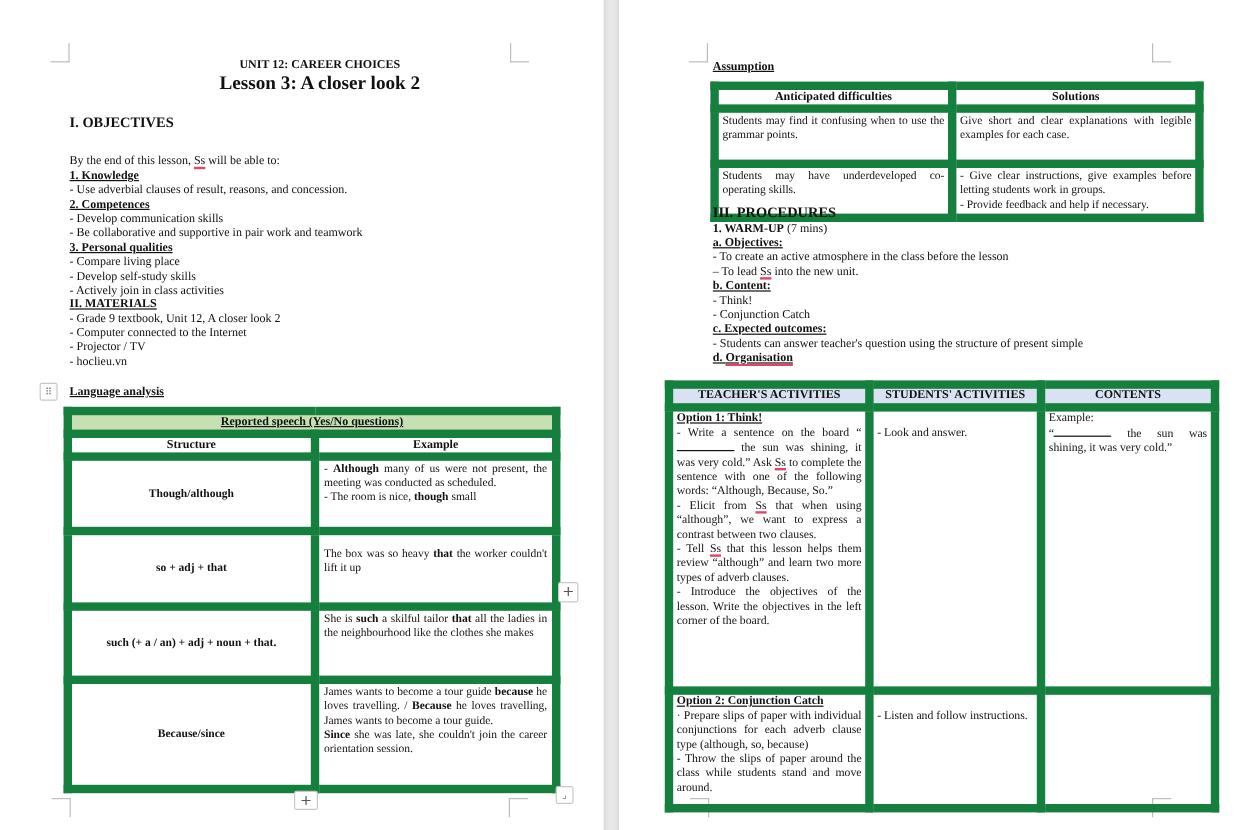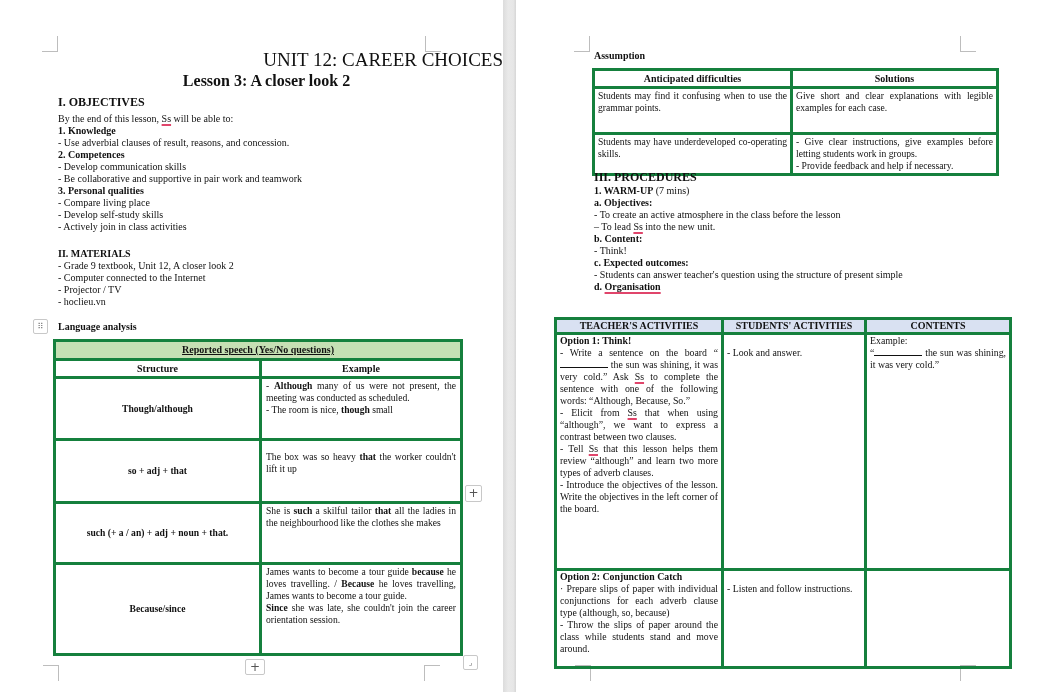--- a/index.html
+++ b/index.html
@@ -11,30 +11,30 @@
   #gap { position: absolute; left: 503px; top: 0; width: 13px; height: 692px; background: linear-gradient(to right, #dcdcdc, #e9e9e9 40%, #e6e6e6 80%, #d6d6d6); }
 
   .corner { position: absolute; width: 16px; height: 16px; border-color: #bdbdbd; border-style: solid; border-width: 0; }
   .c-tl { border-right-width: 1px; border-bottom-width: 1px; }
   .c-tr { border-left-width: 1px; border-bottom-width: 1px; }
   .c-bl { border-right-width: 1px; border-top-width: 1px; }
   .c-br { border-left-width: 1px; border-top-width: 1px; }
 
   .abs { position: absolute; }
   .t { font-size: 10px; line-height: 12px; white-space: nowrap; }
-  .b { font-weight: bold; }
+  .b { font-weight: bold; text-decoration: underline; }
   .i { }
   .ss { text-decoration: underline; text-decoration-color: #e0456b; text-decoration-thickness: 1.5px; text-underline-offset: 2px; }
 
-  .title { font-size: 19px; font-weight: normal; text-align: right; width: 100%; }
+  .title { font-size: 10px; font-weight: bold; text-align: center; width: 100%; }
   .subtitle { font-size: 16px; font-weight: bold; text-align: center; width: 100%; }
   .h1 { font-size: 12px; font-weight: bold; }
 
   table { border-collapse: collapse; table-layout: fixed; }
-  td, th { border: 3px solid #15803d; font-size: 9.6px; line-height: 12px; vertical-align: top; font-family: "Liberation Serif", serif; }
+  td, th { border: 7px solid #15803d; font-size: 9.6px; line-height: 12px; vertical-align: top; font-family: "Liberation Serif", serif; }
   .lang th { background: #c6e0b4; font-weight: bold; text-align: center; height: 19px; vertical-align: middle; font-size: 10px; text-decoration: underline; }
   .lang .colh td { font-weight: bold; text-align: center; height: 18px; vertical-align: middle; font-size: 10px; }
   .lang td.struct { text-align: center; vertical-align: middle; font-weight: bold; }
   .lang td.ex { padding: 1px 4px; text-align: justify; }
 
   .assume th { font-weight: bold; text-align: center; font-size: 10px; height: 18px; vertical-align: middle; }
   .assume td { padding: 1px 3px; text-align: justify; }
 
   .proc th { background: #d9e1f2; font-weight: bold; text-align: center; font-size: 10px; height: 14px; line-height: 12px; vertical-align: middle; }
   .proc td { padding: 0 3px; text-align: justify; line-height: 12px; font-size: 9.8px; }
@@ -53,21 +53,21 @@
   <div class="corner c-bl" style="left:43px;top:665px;"></div>
   <div class="corner c-br" style="left:424px;top:665px;"></div>
 
   <div class="abs" style="left:0;width:503px;top:49px;">
     <div class="title" style="padding-left:30px;">UNIT 12: CAREER CHOICES</div>
     <div class="subtitle" style="padding-left:30px;margin-top:1px;">Lesson 3: A closer look 2</div>
   </div>
 
   <div class="abs" style="left:58px;top:95px;">
     <div class="h1">I. OBJECTIVES</div>
-    <div class="t" style="margin-top:3px;"><span>By the end of this lesson, </span><span class="ss">Ss</span><span> will be able to:</span></div>
+    <div class="t" style="margin-top:19px;"><span>By the end of this lesson, </span><span class="ss">Ss</span><span> will be able to:</span></div>
     <div class="t b">1. Knowledge</div>
     <div class="t">- Use adverbial clauses of result, reasons, and concession.</div>
     <div class="t b">2. Competences</div>
     <div class="t">- Develop communication skills</div>
     <div class="t">- Be collaborative and supportive in pair work and teamwork</div>
     <div class="t b">3. Personal qualities</div>
     <div class="t">- Compare living place</div>
     <div class="t">- Develop self-study skills</div>
     <div class="t">- Actively join in class activities</div>
   </div>
@@ -161,20 +161,21 @@
     </table>
 
   <div class="abs" style="left:78px;top:170px;">
     <div class="h1">III. PROCEDURES</div>
     <div class="t"><b>1. WARM-UP</b><span> (7 mins)</span></div>
     <div class="t b">a. Objectives:</div>
     <div class="t">- To create an active atmosphere in the class before the lesson</div>
     <div class="t"><span>– To lead </span><span class="ss">Ss</span><span> into the new unit.</span></div>
     <div class="t b">b. Content:</div>
     <div class="t">- Think!</div>
+    <div class="t">- Conjunction Catch</div>
     <div class="t b">c. Expected outcomes:</div>
     <div class="t">- Students can answer teacher's question using the structure of present simple</div>
     <div class="t b"><span>d. </span><span class="ss">Organisation</span></div>
   </div>
 
   <table class="proc abs" style="left:38px;top:317px;width:455px;">
     <colgroup>
         <col style="width:167px">
         <col style="width:143px">
         <col style="width:145px">

